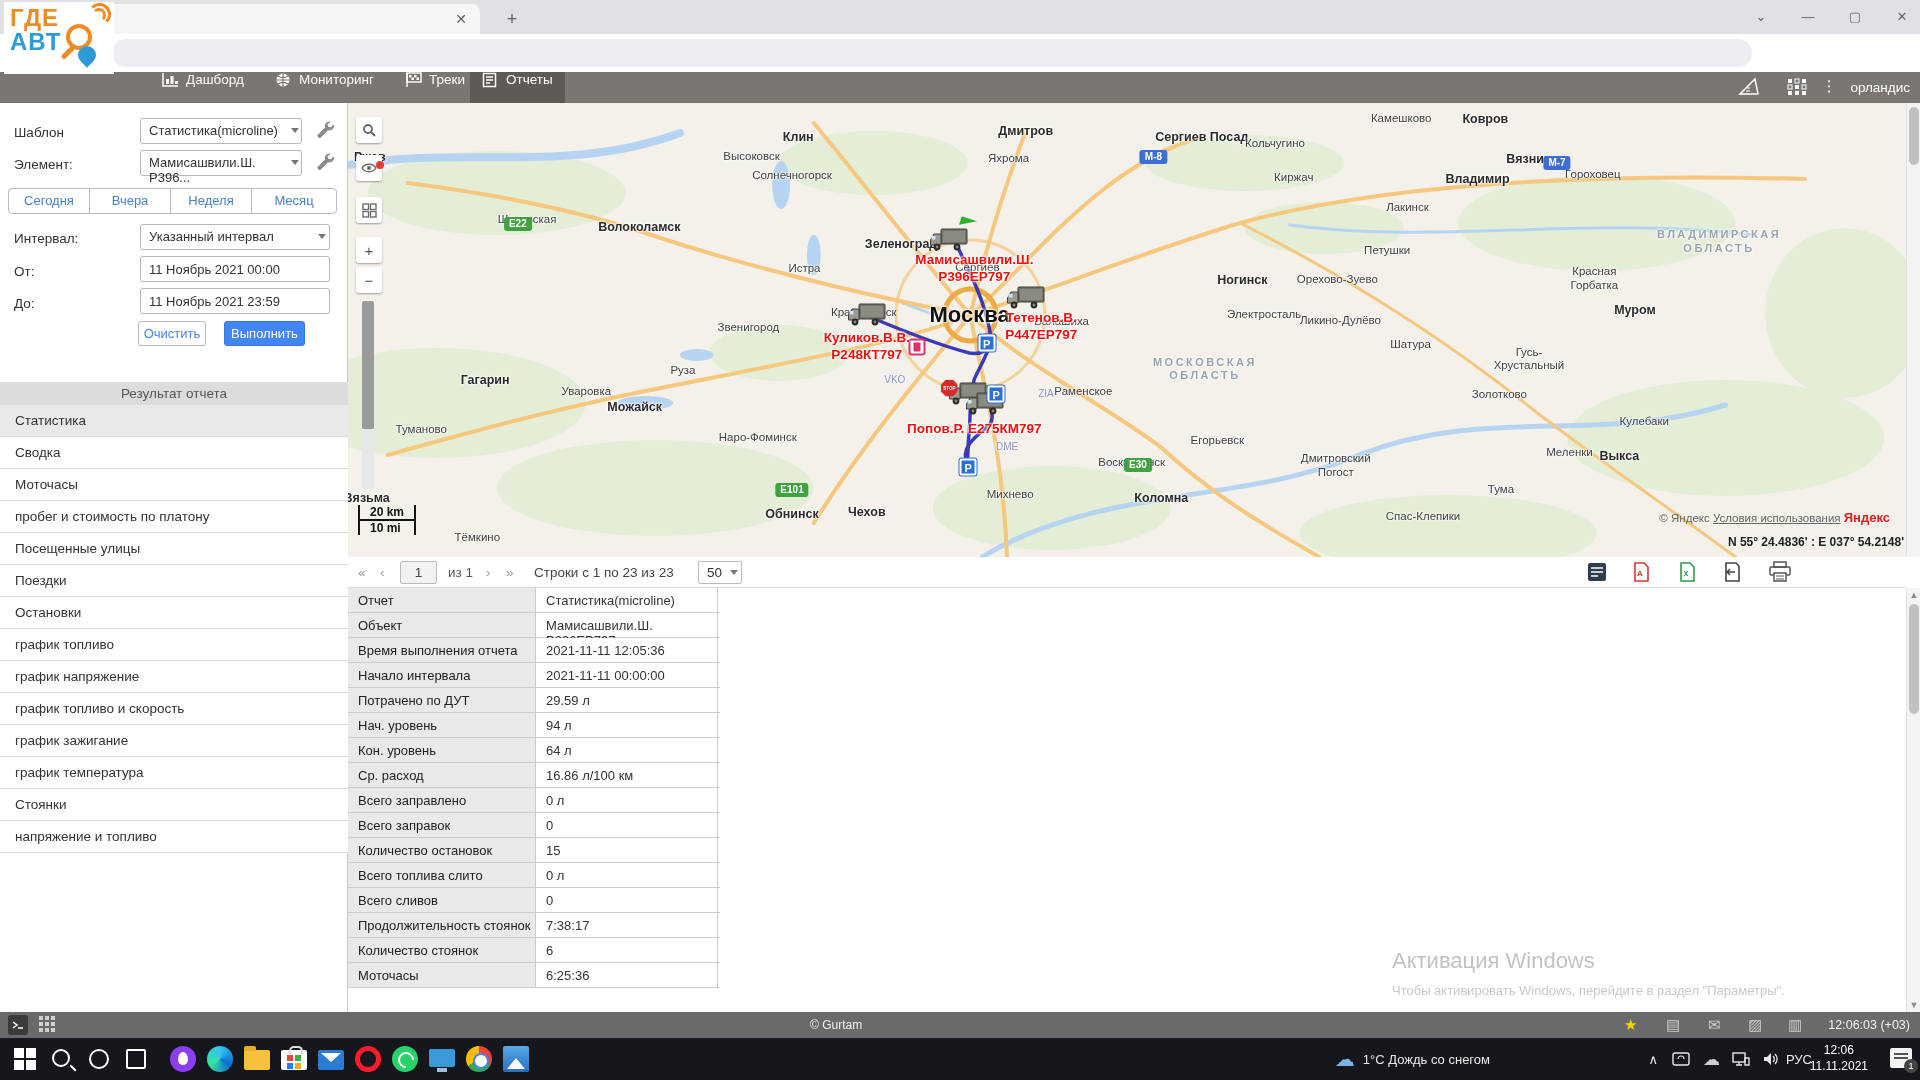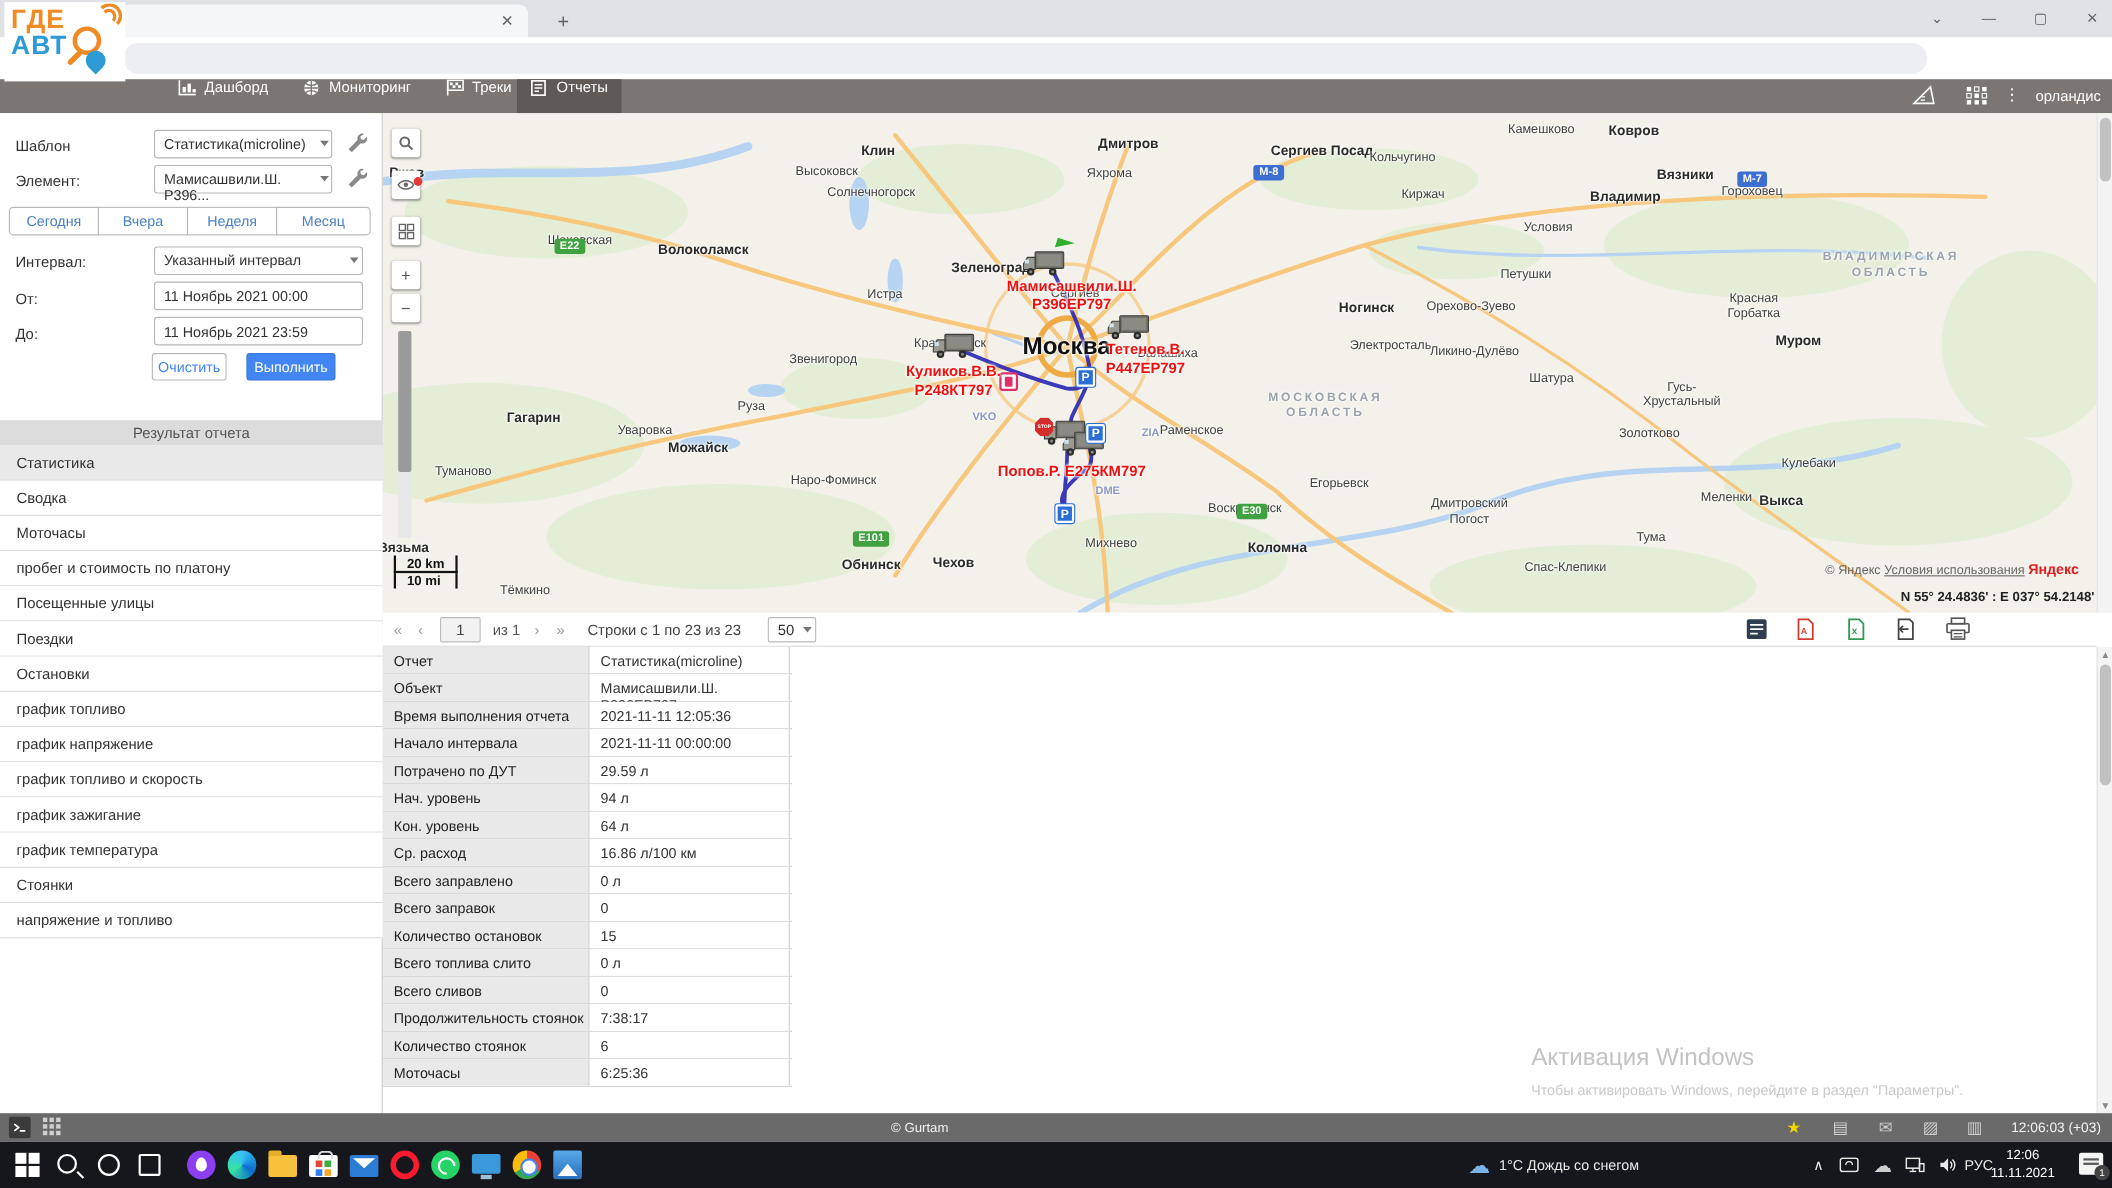--- a/index.html
+++ b/index.html
@@ -46,21 +46,21 @@
   #report-list { position:absolute; left:0; top:405px; width:348px; }
   .side-item { height:32px; line-height:31px; padding-left:15px; font-size:13.5px; color:#333; border-bottom:1px solid #dadada; background:#fff; }
   .side-item.active { background:#e9e9e9; }
   
   #map { position:absolute; left:348px; top:103px; width:1558px; height:454px; background:#f3f1ea; overflow:hidden; }
   #map svg.bg { position:absolute; left:0; top:0; width:100%; height:100%; }
   .map-label { position:absolute; transform:translate(-50%,-50%); font-size:11.5px; color:#404040; white-space:pre-line; text-align:center; line-height:1.2; text-shadow:0 0 3px #fff,0 0 3px #fff,0 0 2px #fff; pointer-events:none; }
   .map-label.city { font-size:12.5px; font-weight:bold; color:#2b2b2b; }
   .map-label.capital { font-size:22px; font-weight:bold; color:#111; }
   .map-label.region { font-size:11px; font-weight:bold; color:#9aa2ab; letter-spacing:2.5px; }
-  .map-label.airport { font-size:10px; font-weight:bold; color:#8d95c9; }
+  .map-label.airport { font-size:10px; font-weight:normal; color:#8d95c9; }
   .map-label.badge-green { background:#3fa13f; color:#fff; font-size:10px; font-weight:bold; padding:1px 5px; border-radius:3px; text-shadow:none; }
   .map-label.badge-blue { background:#3c6fd1; color:#fff; font-size:10px; font-weight:bold; padding:1px 5px; border-radius:3px; text-shadow:none; }
   .veh-label { position:absolute; transform:translate(-50%,-50%); font-size:13.5px; font-weight:bold; color:#ef0f0f; white-space:pre-line; text-align:center; line-height:1.25; text-shadow:0 0 3px #fff,0 0 3px #fff,0 0 2px #fff; }
   .truck { position:absolute; width:40px; height:26px; transform:translate(-50%,-50%); }
   .mk { position:absolute; transform:translate(-50%,-50%); display:flex; align-items:center; justify-content:center; }
   .p-marker { width:17px; height:17px; background:#2a6fd6; border:2px solid #fff; box-shadow:0 0 0 1px #2a6fd6; color:#fff; font-weight:bold; font-size:11px; border-radius:2px; }
   .stop-marker { width:17px; height:17px; background:#d42b2b; color:#fff; font-weight:bold; font-size:4.5px; clip-path:polygon(30% 0,70% 0,100% 30%,100% 70%,70% 100%,30% 100%,0 70%,0 30%); }
   .fuel-marker { width:17px; height:17px; background:#fff; border:2px solid #e0306a; border-radius:3px; }
   .fuel-marker::after { content:""; width:7px; height:9px; background:#e0306a; border-radius:1px; }
   .start-arrow { width:0; height:0; border-top:9px solid #2faf2f; border-right:16px solid transparent; transform:translate(-50%,-50%) rotate(18deg); }
@@ -374,21 +374,21 @@
   <span class="map-label" style="left: 67.6%; top: 3.5%;">Камешково</span>
 
   <span class="map-label city" style="left: 73%; top: 3.5%;">Ковров</span>
 
   <span class="map-label city" style="left: 76%; top: 12.3%;">Вязники</span>
 
   <span class="map-label city" style="left: 72.5%; top: 16.7%;">Владимир</span>
 
   <span class="map-label" style="left: 79.9%; top: 15.9%;">Гороховец</span>
 
-  <span class="map-label" style="left: 68%; top: 23.1%;">Условия</span>
+  <span class="map-label" style="left: 68%; top: 23.1%;">Лакинск</span>
 
   <span class="map-label" style="left: 66.7%; top: 32.6%;">Петушки</span>
 
   <span class="map-label" style="left: 60.7%; top: 16.5%;">Киржач</span>
 
   <span class="map-label city" style="left: 57.4%; top: 39%;">Ногинск</span>
 
   <span class="map-label" style="left: 63.5%; top: 39%;">Орехово-Зуево</span>
 
   <span class="map-label" style="left: 58.8%; top: 46.7%;">Электросталь</span>
@@ -481,21 +481,21 @@
   <span class="map-label airport" style="left: 44.8%; top: 64.1%;">ZIA</span>
 
   <span class="map-label badge-green" style="left: 10.9%; top: 26.7%;">E22</span>
 
   <span class="map-label badge-green" style="left: 28.5%; top: 85.2%;">E101</span>
 
   <span class="map-label badge-green" style="left: 50.7%; top: 79.7%;">E30</span>
 
   <span class="map-label badge-blue" style="left: 51.7%; top: 11.9%;">М-8</span>
 
-  <span class="map-label badge-blue" style="left: 77.6%; top: 13.2%; margin-left: 36px;">М-7</span>
+  <span class="map-label badge-blue" style="left: 77.6%; top: 13.2%;">М-7</span>
 </div>
   <div>
   <span class="truck" style="left: 38.6%; top: 30.2%;">
     <svg width="40" height="26" viewBox="0 0 40 26">
           <rect x="12" y="2" width="26" height="15" rx="1" fill="#73736c" stroke="#3f3f3c"></rect>
           <rect x="14" y="4" width="22" height="11" fill="#8b8b83"></rect>
           <path d="M12 7 H5 L1.5 13 v5 h10.5z" fill="#9a9a92" stroke="#3f3f3c"></path>
           <rect x="2.5" y="9" width="4" height="3.5" fill="#cfe3ee"></rect>
           <circle cx="8" cy="20" r="3.4" fill="#2c2c2a"></circle>
           <circle cx="8" cy="20" r="1.4" fill="#888"></circle>

